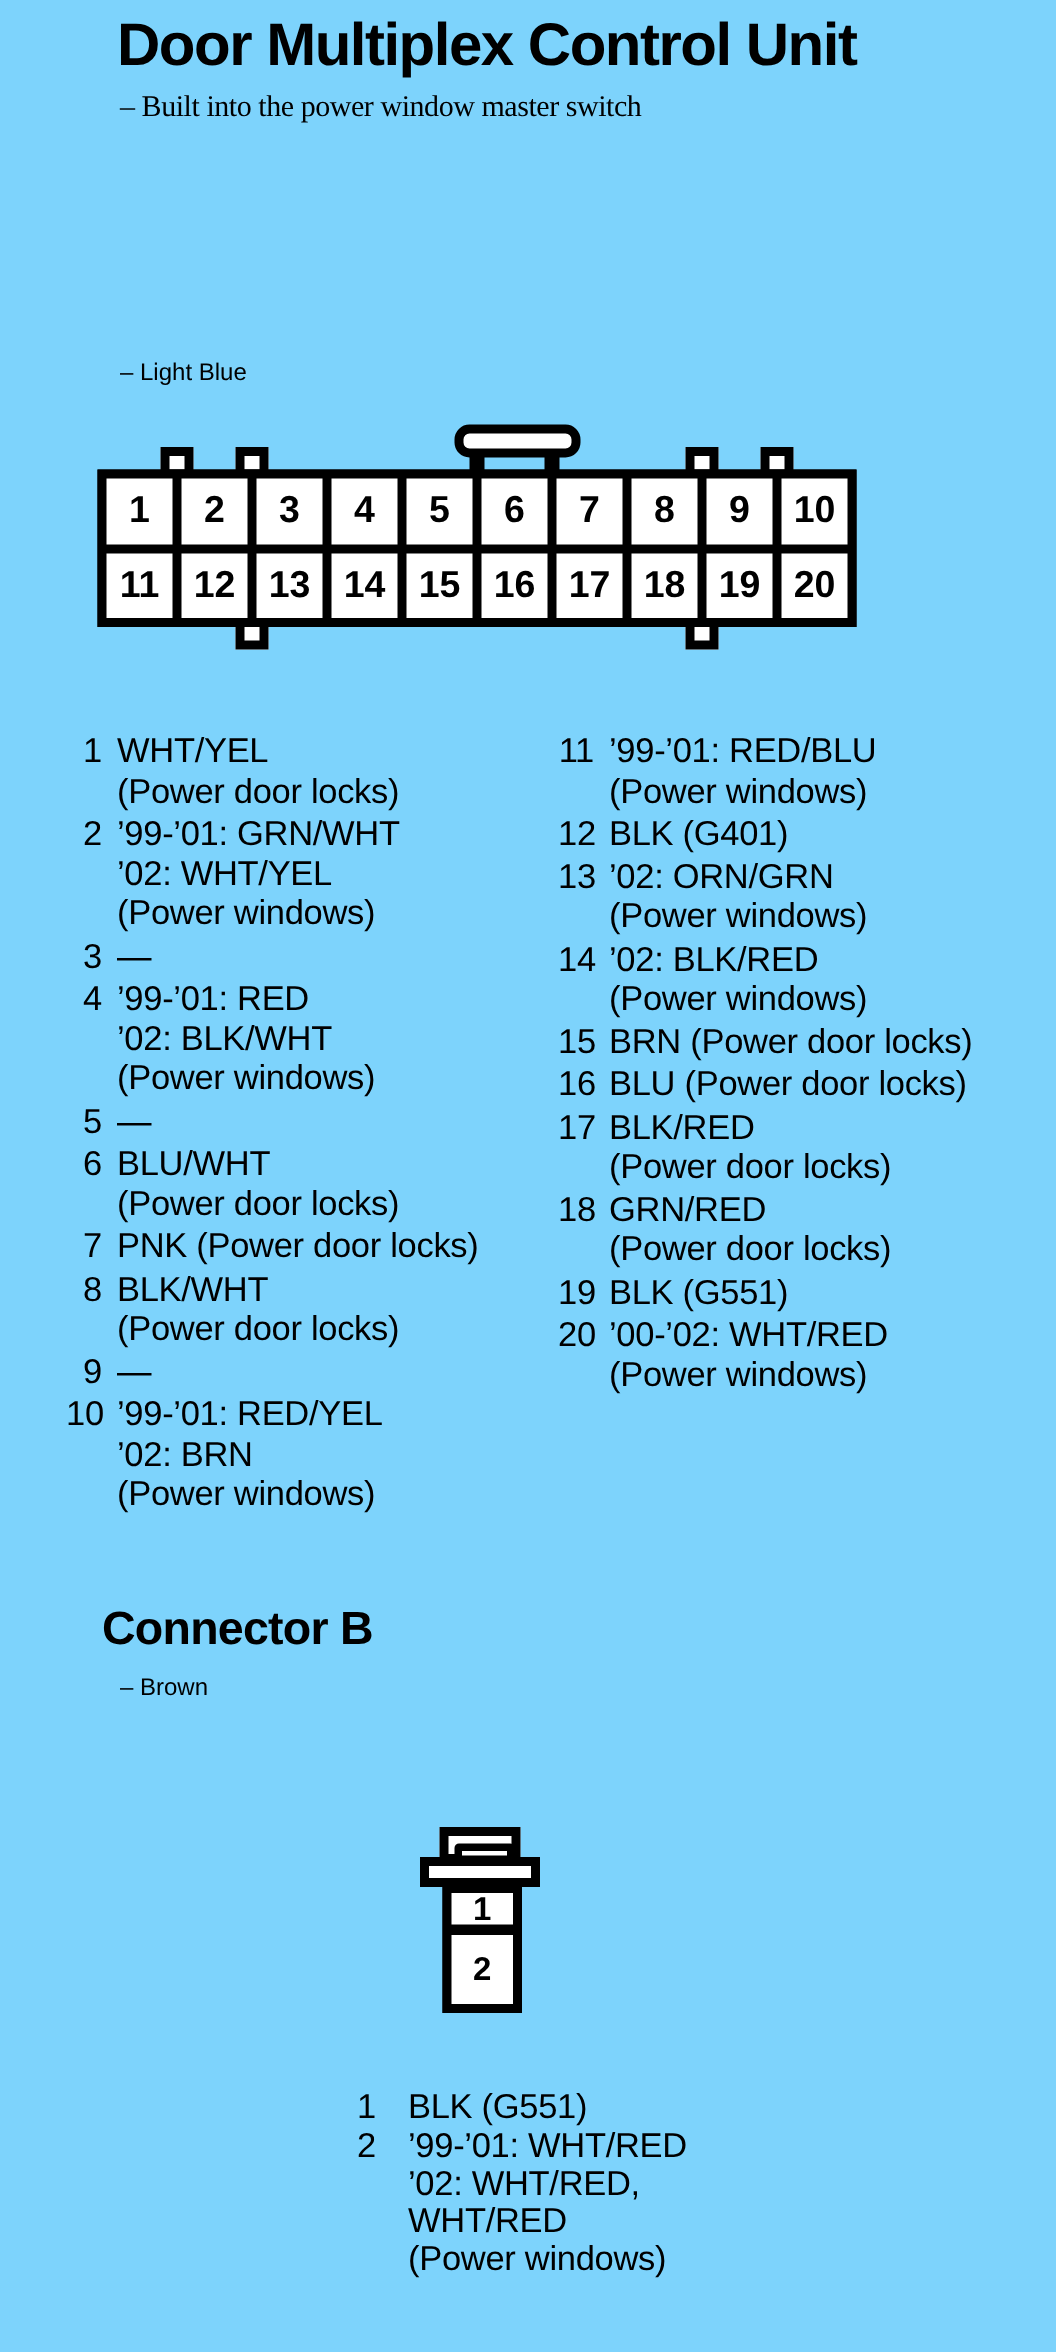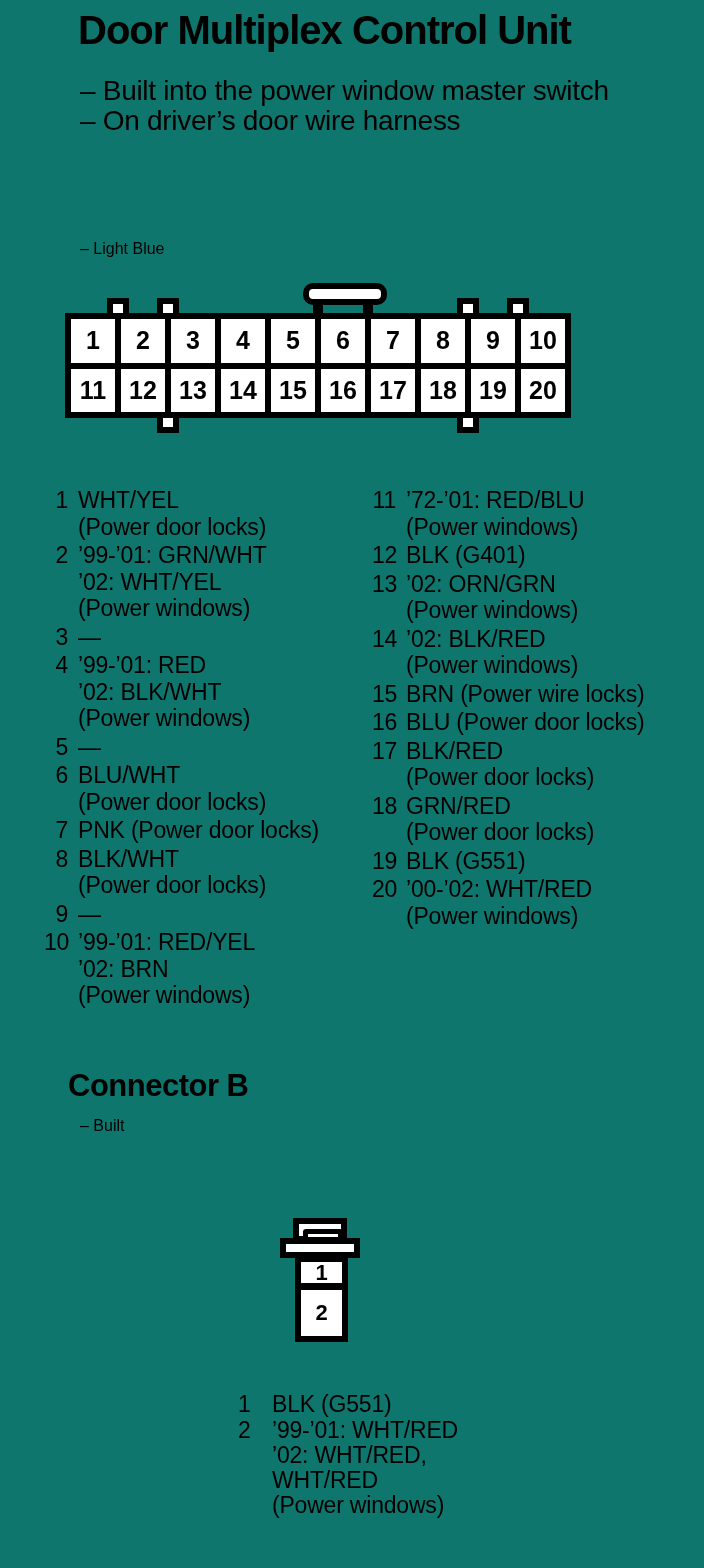--- a/index.html
+++ b/index.html
@@ -1,28 +1,28 @@
 <!DOCTYPE html>
 <html><head>
 <meta charset="utf-8">
 <style>
   html,body { margin:0; padding:0; background:#fff; }
   .page {
     position:relative; width:704px; height:1568px;
-    background:#0f766e; color:#000;
+    background:#7dd3fc; color:#000;
     font-family:"Liberation Sans", sans-serif;
     overflow:hidden;
   }
   .title {
     position:absolute; left:78px; top:8px;
     font-size:40px; font-weight:bold; letter-spacing:-1px; white-space:nowrap;
   }
   .subtitles {
-    position:absolute; left:80px; top:76px;
-    font-size:28px; line-height:30px; letter-spacing:-0.3px;
+    position:absolute; left:80px; top:56px;
+    font-size:20px; line-height:30px; letter-spacing:-0.3px;font-family:Liberation Serif, serif;
   }
   .h2 { position:absolute; font-size:31px; font-weight:bold; letter-spacing:-0.5px; white-space:nowrap; }
   .color-note { position:absolute; font-size:16px; white-space:nowrap; }
 
   
   .connA-wrap { position:absolute; left:65px; top:283px; width:506px; height:152px; }
   .connA-body {
     position:absolute; left:0; top:30px; width:506px; height:105px;
     box-sizing:border-box; border:6px solid #000; background:#000;
     display:grid; grid-template-columns:repeat(10,1fr); grid-template-rows:1fr 1fr;
@@ -82,21 +82,20 @@
 </style>
 </head>
 <body>
 
 <div class="page">
 
   <div class="title">Door Multiplex Control Unit</div>
 
   <div class="subtitles">
     <div>– Built into the power window master switch</div>
-    <div>– On driver’s door wire harness</div>
   </div>
 
   <div class="color-note" style="left:80px; top:240px;">– Light Blue</div>
 
   <div class="connA-wrap">
     <div class="latchA"></div>
     <div class="legA" style="left:248px;"></div>
     <div class="legA" style="left:298px;"></div>
     <div class="tabA top" style="left:42px;"></div>
     <div class="tabA top" style="left:92px;"></div>
@@ -196,21 +195,21 @@
           <div>’99-’01: RED/YEL</div>
           <div>’02: BRN</div>
           <div>(Power windows)</div>
         </span>
       </div>
     </div>
   <div class="pinlist" id="pins-right">
       <div class="pin-entry">
         <span class="pin-num">11</span>
         <span class="pin-lines">
-          <div>’72-’01: RED/BLU</div>
+          <div>’99-’01: RED/BLU</div>
           <div>(Power windows)</div>
         </span>
       </div>
       <div class="pin-entry">
         <span class="pin-num">12</span>
         <span class="pin-lines">
           <div>BLK (G401)</div>
         </span>
       </div>
       <div class="pin-entry">
@@ -223,21 +222,21 @@
       <div class="pin-entry">
         <span class="pin-num">14</span>
         <span class="pin-lines">
           <div>’02: BLK/RED</div>
           <div>(Power windows)</div>
         </span>
       </div>
       <div class="pin-entry">
         <span class="pin-num">15</span>
         <span class="pin-lines">
-          <div>BRN (Power wire locks)</div>
+          <div>BRN (Power door locks)</div>
         </span>
       </div>
       <div class="pin-entry">
         <span class="pin-num">16</span>
         <span class="pin-lines">
           <div>BLU (Power door locks)</div>
         </span>
       </div>
       <div class="pin-entry">
         <span class="pin-num">17</span>
@@ -262,21 +261,21 @@
       <div class="pin-entry">
         <span class="pin-num">20</span>
         <span class="pin-lines">
           <div>’00-’02: WHT/RED</div>
           <div>(Power windows)</div>
         </span>
       </div>
     </div>
 
   <div class="h2" style="left:68px; top:1068px;">Connector B</div>
-  <div class="color-note" style="left:80px; top:1117px;">– Built</div>
+  <div class="color-note" style="left:80px; top:1117px;">– Brown</div>
 
   <div class="connB-wrap">
     <div class="latchB"></div>
     <div class="latchB-inner"></div>
     <div class="wingsB"></div>
     <div class="bodyB" id="connB-grid">
         <div class="cellB">1</div>
         <div class="cellB">2</div>
       </div>
   </div>

